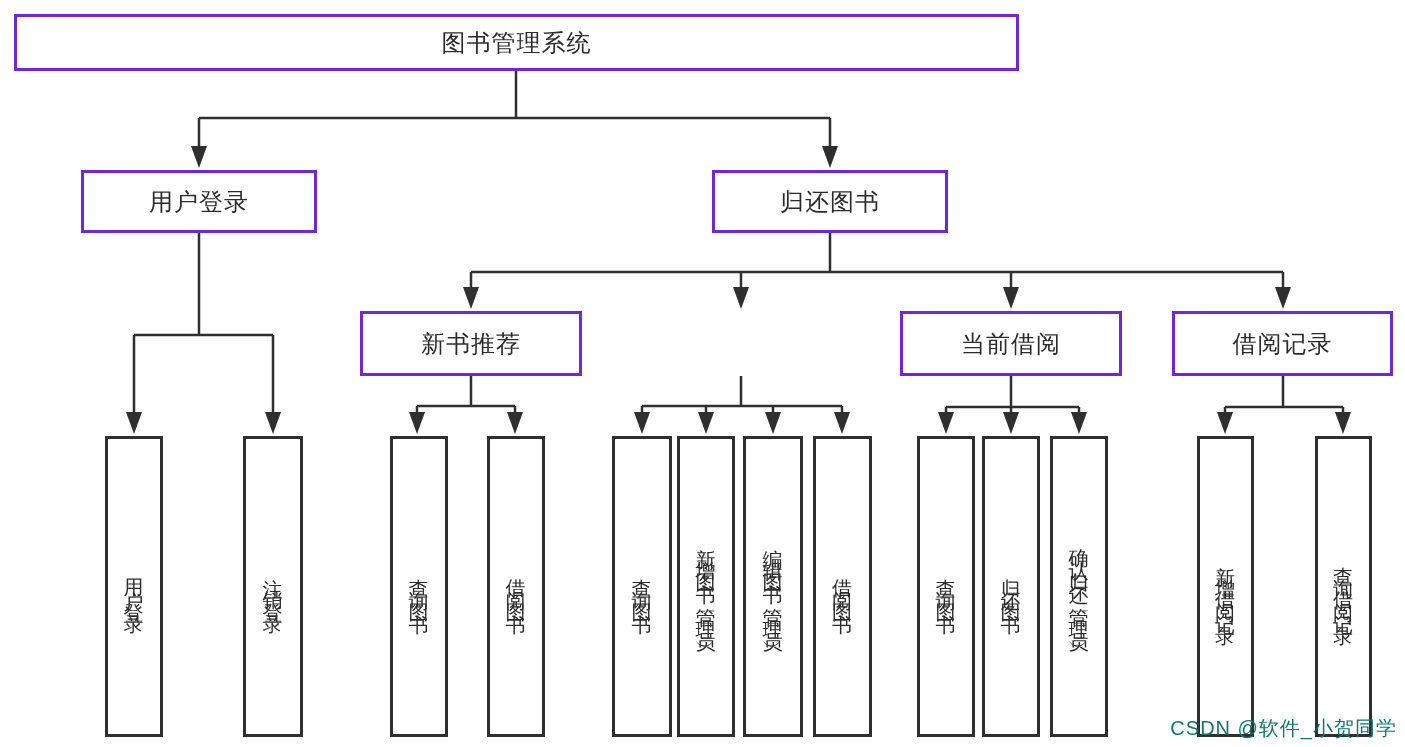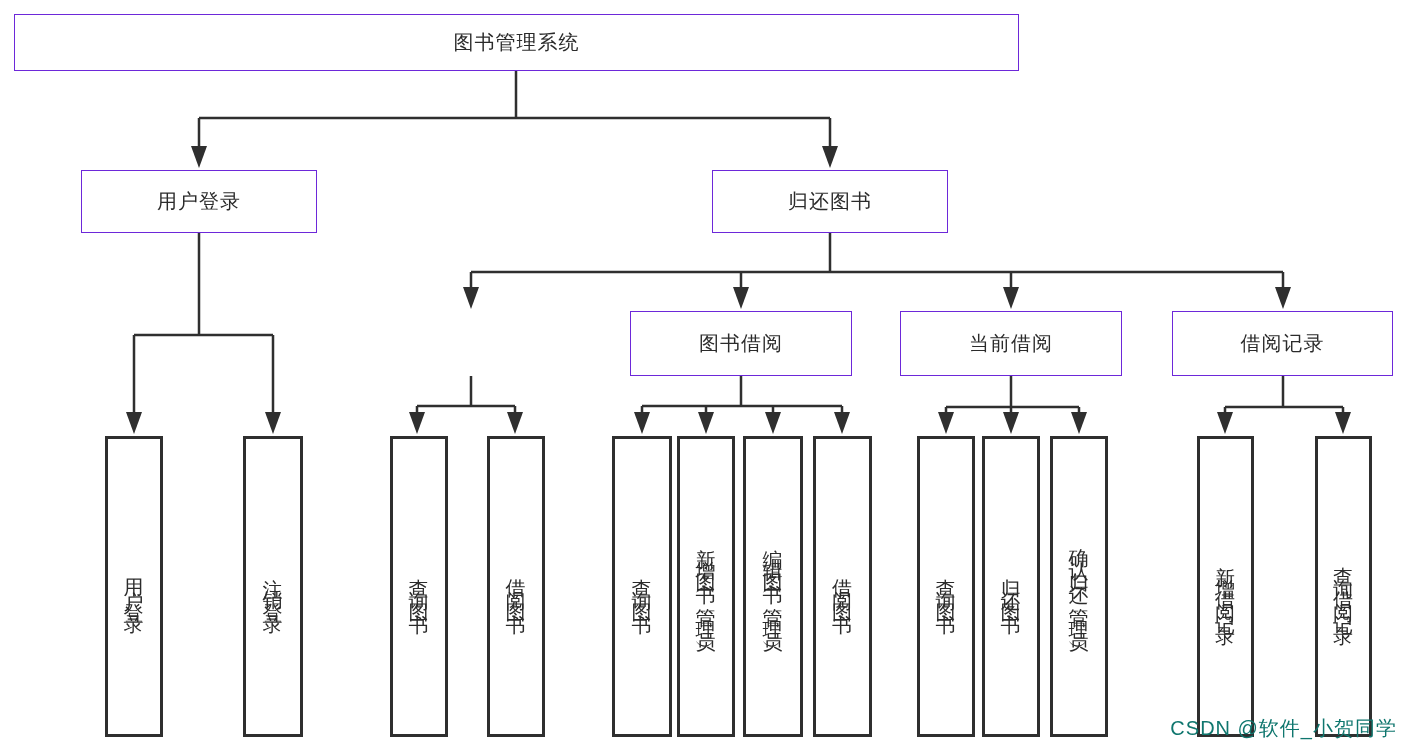--- a/index.html
+++ b/index.html
@@ -13,23 +13,23 @@
     overflow:hidden;
   }
   .connector-svg {
     position:absolute; left:0; top:0;
     width:1405px; height:747px;
     pointer-events:none;
   }
   .hbox {
     position:absolute;
     background:#ffffff;
-    border:1px solid #6d28d9;
+    border:3px solid #6d28d9;
     display:flex; align-items:center; justify-content:center;
-    font-size:20px;
+    font-size:24px;
     color:#2b2b2b;
     letter-spacing:1px;
     z-index:2;
   }
   .vbox {
     position:absolute;
     top:436px; height:301px;
     background:#ffffff;
     border:3px solid #2f2f2f;
     display:flex; align-items:center; justify-content:center;
@@ -88,21 +88,21 @@
       <polygon points="1217,412 1233,412 1225,434"></polygon>
       <polygon points="1335,412 1351,412 1343,434"></polygon>
     </g>
   </svg>
 
   <div class="hbox" style="left:14px; top:14px; width:1005px; height:57px;">图书管理系统</div>
 
   <div class="hbox" style="left:81px; top:170px; width:236px; height:63px;">用户登录</div>
   <div class="hbox" style="left:712px; top:170px; width:236px; height:63px;">归还图书</div>
 
-  <div class="hbox" style="left:630px; top:311px; width:222px; height:65px;">图书借阅</div>
+  <div class="hbox" style="left:360px; top:311px; width:222px; height:65px;">新书推荐</div>
   <div class="hbox" style="left:900px; top:311px; width:222px; height:65px;text-align:center;">当前借阅</div>
   <div class="hbox" style="left:1172px; top:311px; width:221px; height:65px;">借阅记录</div>
 
   <div class="vbox" style="left:105px; width:58px;">
     <span class="vlabel">用户登录</span>
   </div>
   <div class="vbox" style="left:243px; width:60px;">
     <span class="vlabel">注销登录</span>
   </div>
 

